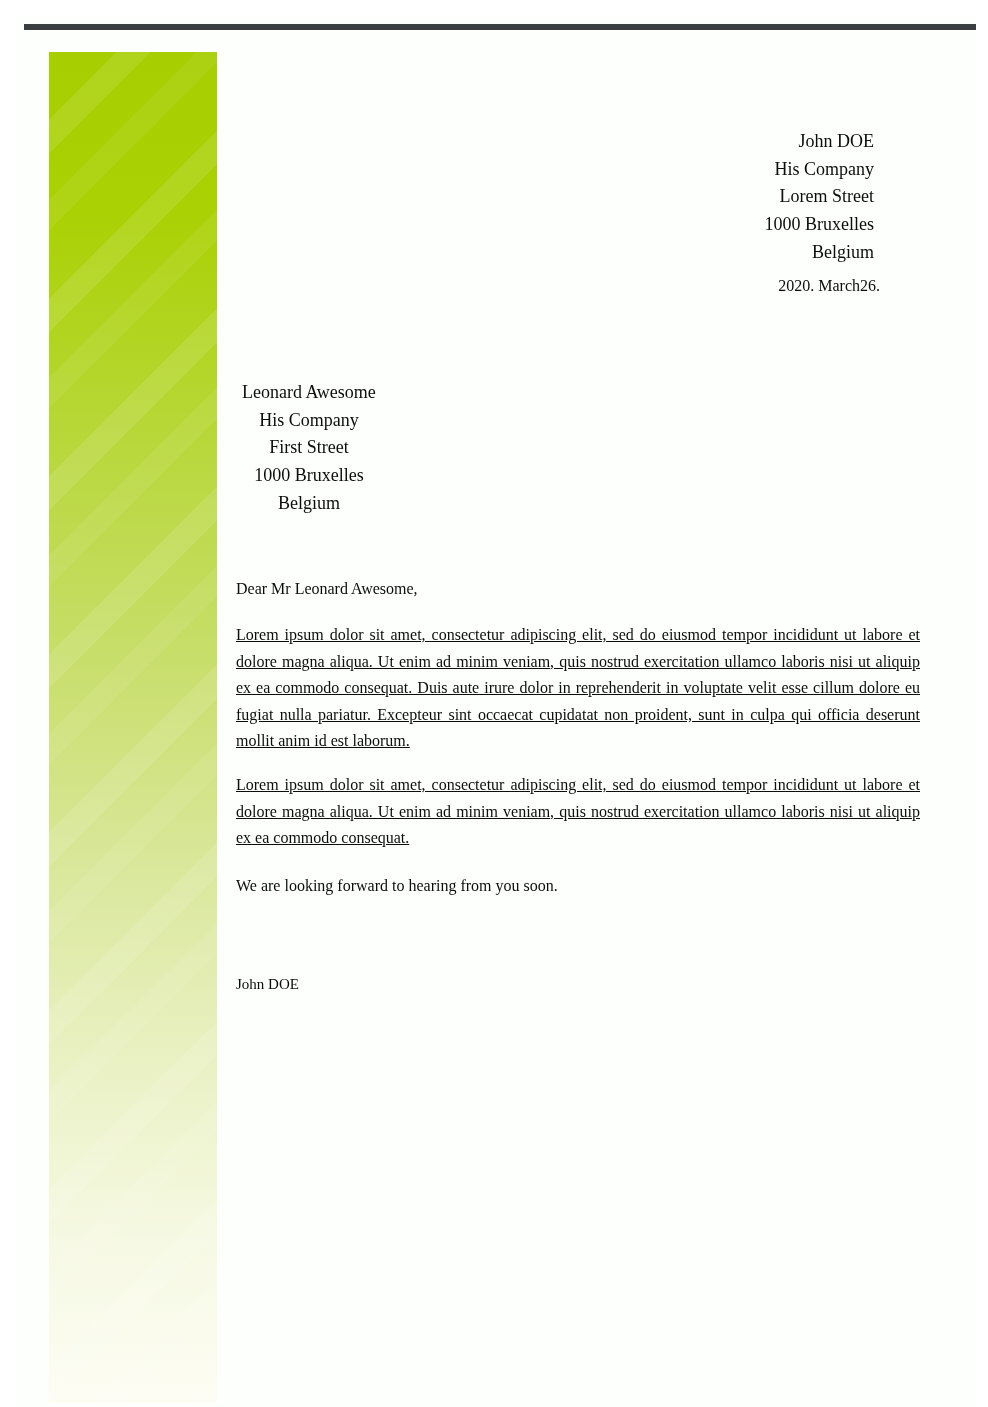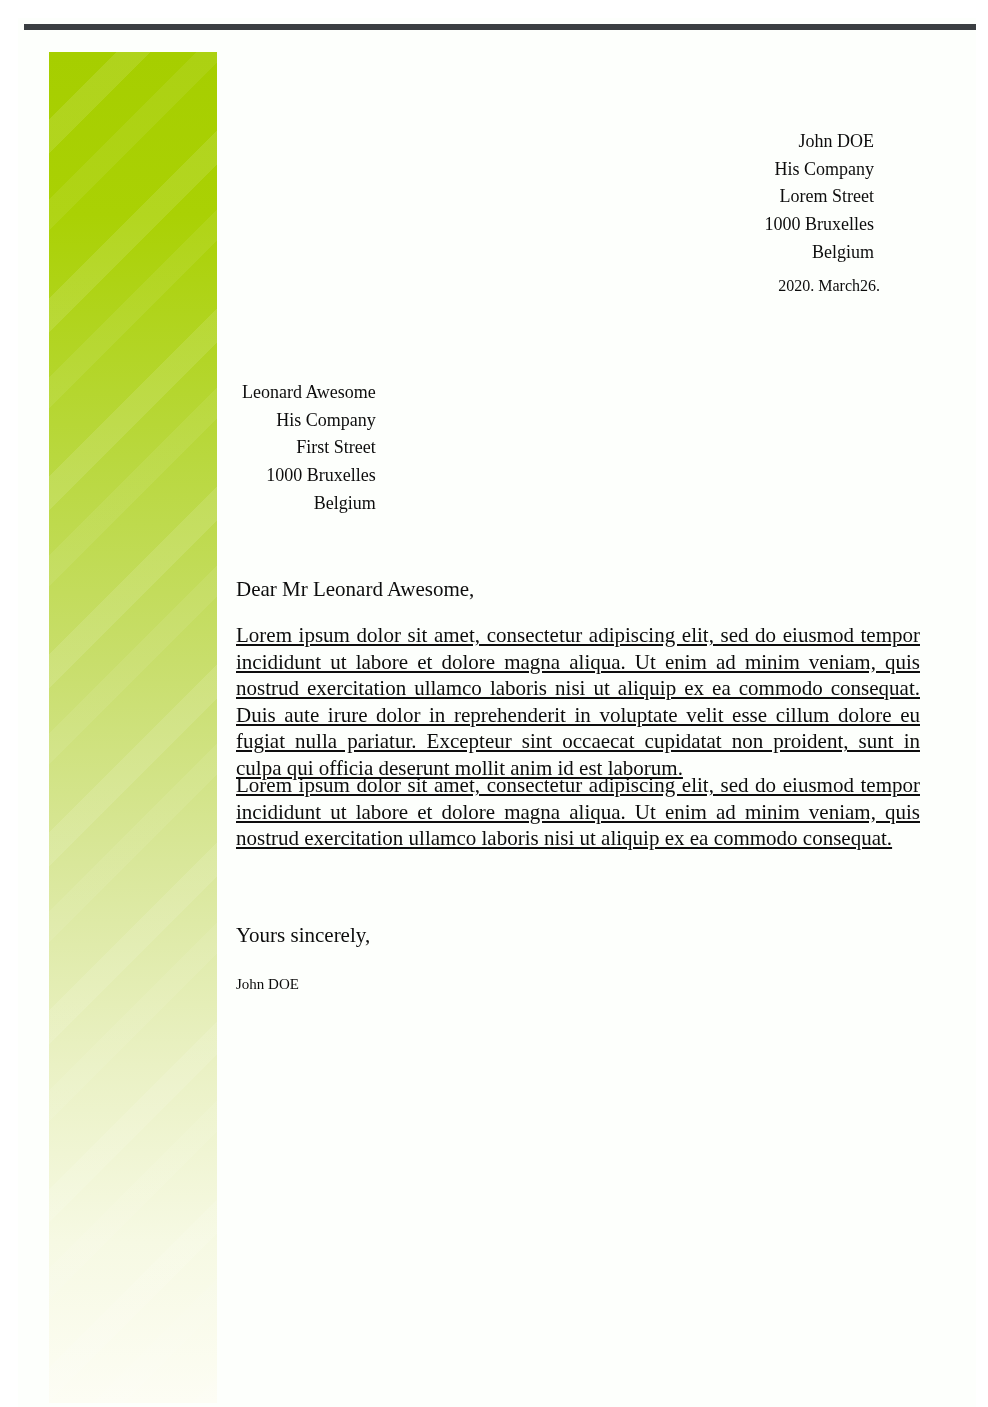--- a/index.html
+++ b/index.html
@@ -66,24 +66,24 @@
     top: 253px;
     right: 120px;
     font-size: 16px;
     text-align: right;
   }
 
   .recipient {
     position: absolute;
     top: 352px;
     left: 212px;
-    text-align: right;
+    text-align: center;
   }
 
-  .bodycol { position: absolute; left: 212px; width: 684px; font-size: 21px; line-height: 26.6px; }
+  .bodycol { position: absolute; left: 212px; width: 684px; font-size: 16px; line-height: 26.6px; }
 
   .salutation  { top: 552px; }
   .para        { text-align: justify; text-decoration: underline; }
   .para.p1     { top: 598px; }
   .para.p2     { top: 748px; }
   .closing     { top: 849px; }
   .valediction { top: 898px; }
   .signature   { top: 950px; font-size: 15px; line-height: 20px; }
 </style>
 </head>
@@ -112,20 +112,20 @@
     <div>1000 Bruxelles</div>
     <div>Belgium</div>
   </div>
 
   <div class="bodycol salutation">Dear Mr Leonard Awesome,</div>
 
   <div class="bodycol para p1">Lorem ipsum dolor sit amet, consectetur adipiscing elit, sed do eiusmod tempor incididunt ut labore et dolore magna aliqua. Ut enim ad minim veniam, quis nostrud exercitation ullamco laboris nisi ut aliquip ex ea commodo consequat. Duis aute irure dolor in reprehenderit in voluptate velit esse cillum dolore eu fugiat nulla pariatur. Excepteur sint occaecat cupidatat non proident, sunt in culpa qui officia deserunt mollit anim id est laborum.</div>
 
   <div class="bodycol para p2">Lorem ipsum dolor sit amet, consectetur adipiscing elit, sed do eiusmod tempor incididunt ut labore et dolore magna aliqua. Ut enim ad minim veniam, quis nostrud exercitation ullamco laboris nisi ut aliquip ex ea commodo consequat.</div>
 
+  <div class="bodycol closing">We are looking forward to hearing from you soon.</div>
 
-  <div class="bodycol valediction">Yours sincerely,</div>
 
   <div class="bodycol signature">John DOE</div>
 
   <div class="edge bottom"></div>
 
 </div>
 
 </body></html>

